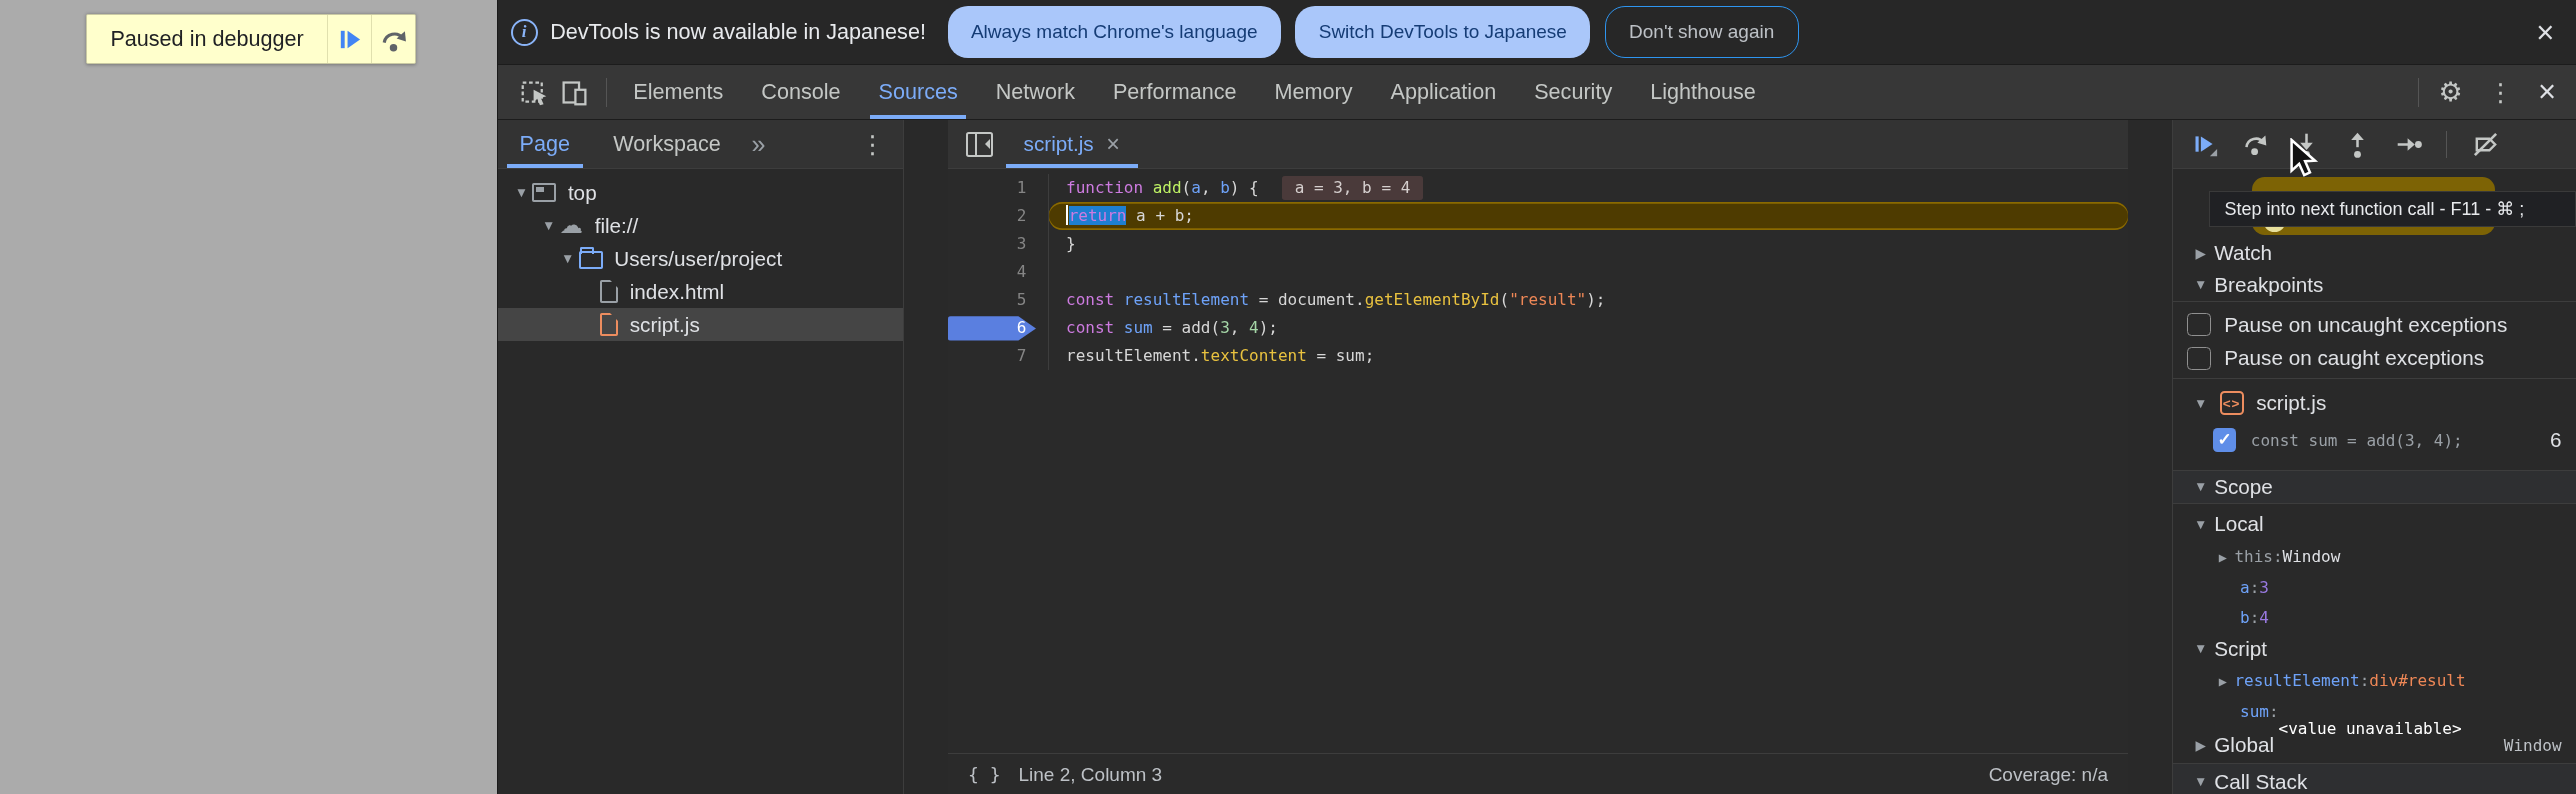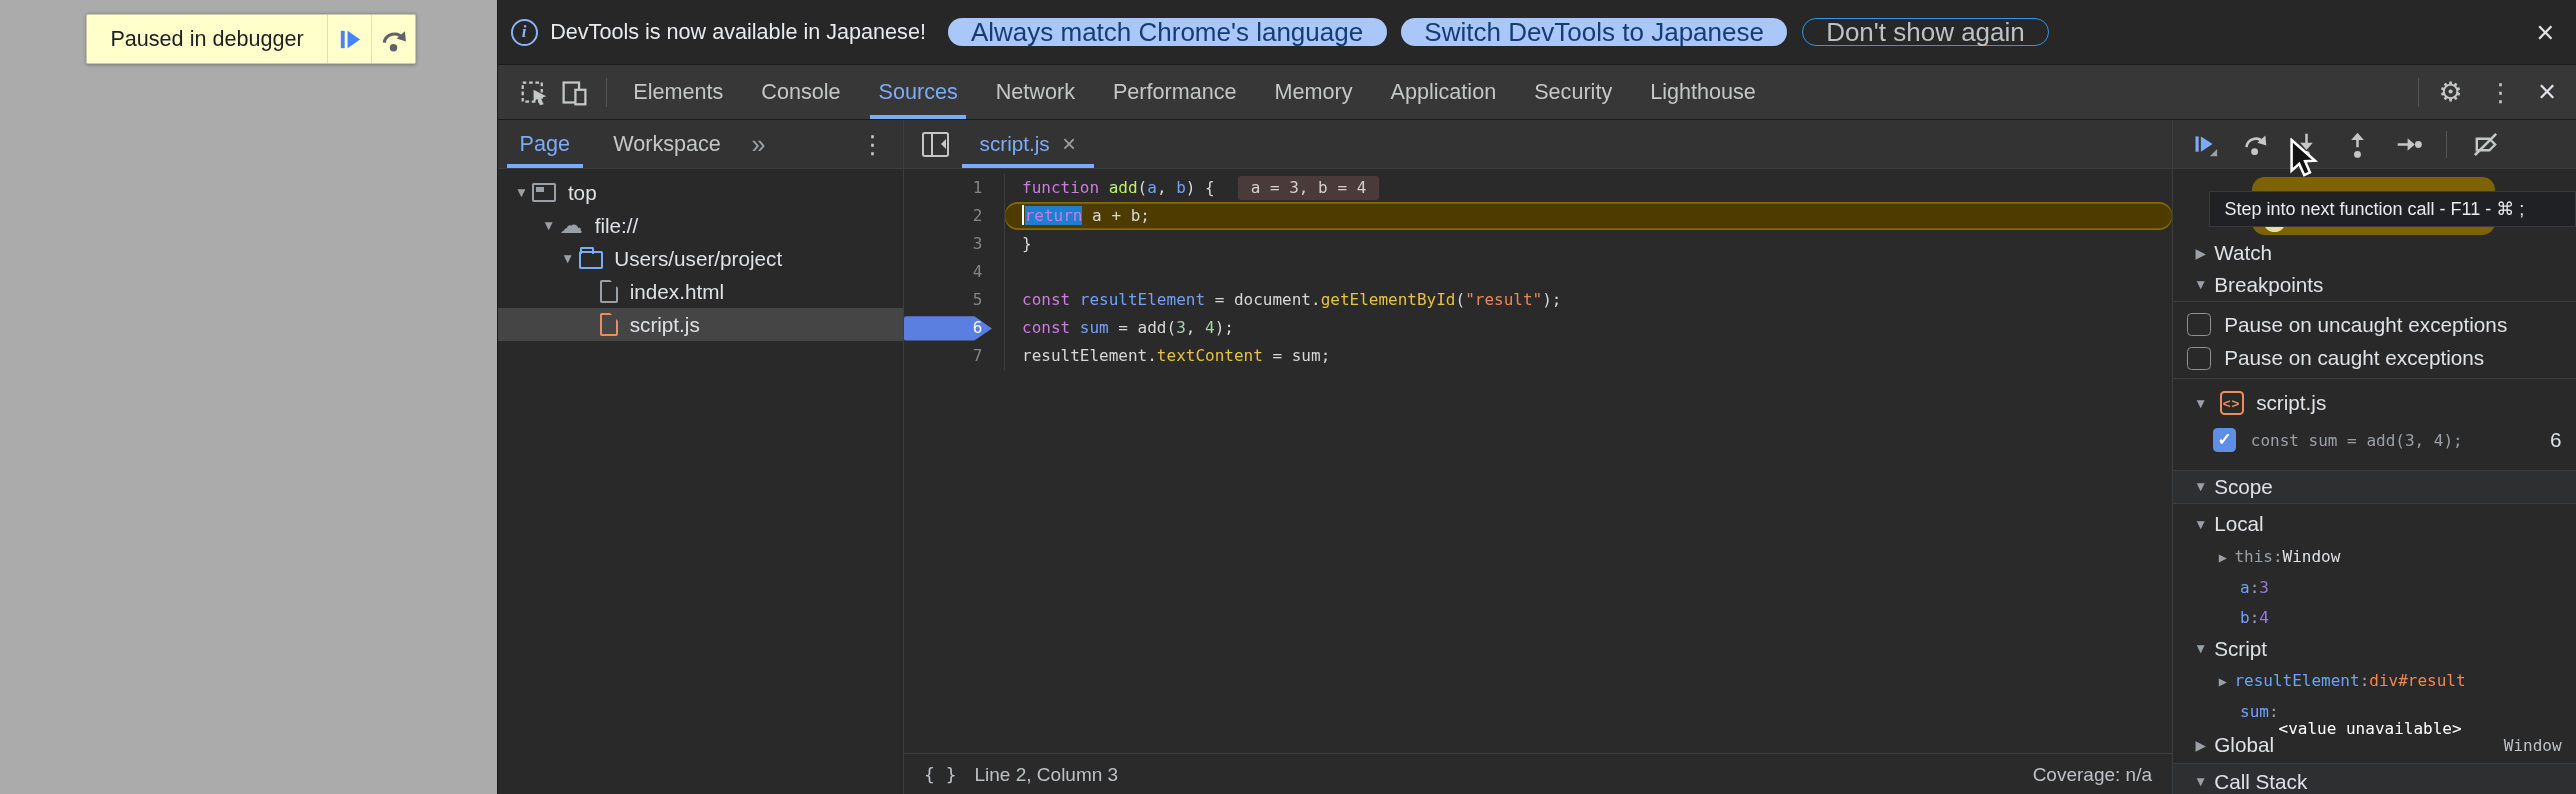--- a/index.html
+++ b/index.html
@@ -13,41 +13,41 @@
   .pb-btn { width:44px; display:flex; align-items:center; justify-content:center; border-left:0.9px solid #e0e0ae; }
 
   
   .devtools { position:absolute; left:497px; top:0; right:0; bottom:0; background:#292929; border-left:0.9px solid #1a1a1a; display:flex; flex-direction:column; }
 
   
   .notif { height:65px; flex:none; background:#272727; display:flex; align-items:center; padding-left:12.6px; border-bottom:0.9px solid #1c1c1c; }
   .info-icon { width:27px; height:27px; flex:none; border:2.7px solid #8ab4f8; border-radius:50%; color:#8ab4f8;
     display:flex; align-items:center; justify-content:center; font-size:17px; font-family:"Liberation Serif",serif; font-style:italic; font-weight:bold; }
   .notif-msg { color:#e8eaed; font-size:21.6px; margin:0 21.6px 0 12.6px; white-space:nowrap; }
-  .pill { height:28px; border-radius:20px; background:#aac7fa; color:#153c75; font-size:26px; display:flex; align-items:center; padding:0 23.4px; margin-right:14.4px; white-space:nowrap; cursor:default; }
+  .pill { height:52px; border-radius:20px; background:#aac7fa; color:#153c75; font-size:19px; display:flex; align-items:center; padding:0 23.4px; margin-right:14.4px; white-space:nowrap; cursor:default; }
   .pill.outline { background:transparent; border:1.8px solid #2e95f0; color:#bdc1c6; }
   .notif-close { margin-left:auto; margin-right:21.6px; color:#dfe1e5; font-size:31px; line-height:1; cursor:default; }
 
   
   .tabbar { height:55px; flex:none; background:#373737; display:flex; align-items:center; border-bottom:0.9px solid #1c1c1c; padding-left:21px; }
   .tb-icon { width:31px; height:31px; display:flex; align-items:center; justify-content:center; margin-right:9px; }
   .tb-sep { width:0.9px; height:29px; background:#555; margin:0 7.2px; flex:none; }
   #main-tabs { display:flex; height:100%; align-items:stretch; }
   .tab { padding:0 19px; font-size:21.6px; color:#c4c7c5; display:flex; align-items:center; position:relative; white-space:nowrap; gap:9px; }
   .tab.active { color:#7cacf8; }
   .tab.active::after { content:""; position:absolute; left:10.8px; right:10.8px; bottom:0; height:3.6px; background:#7cacf8; }
   .tabbar-right { margin-left:auto; display:flex; align-items:center; height:100%; }
   .glyph-btn { color:#c4c7c5; font-size:27px; padding:0 12.6px; display:flex; align-items:center; }
   .glyph-btn.gear::before { content:"⚙"; }
   .glyph-btn.kebab::before { content:"⋮"; font-size:25px; }
   .glyph-btn.close-x { color:#dfe1e5; font-size:31px; margin-right:7.2px; }
   .glyph-btn.close-x::before { content:"×"; }
 
   
-  .sources { flex:1; display:flex; min-height:0; }
+  .sources { flex:1; display:flex; min-height:0;gap:44px; }
 
   
   .navigator { width:406px; flex:none; border-right:0.9px solid #3d3d3d; background:#292929; display:flex; flex-direction:column; }
   .nav-header { height:49px; flex:none; background:#333333; border-bottom:0.9px solid #3d3d3d; display:flex; align-items:center; }
   .nav-tab { padding:0 21.6px; font-size:21.6px; color:#c4c7c5; height:100%; display:flex; align-items:center; position:relative; }
   .nav-tab.active { color:#7cacf8; }
   .nav-tab.active::after { content:""; position:absolute; left:9px; right:9px; bottom:0; height:3.6px; background:#7cacf8; }
   .more-tabs { color:#9aa0a6; font-size:25px; padding:0 9px; }
   .nav-kebab { margin-left:auto; margin-right:18px; color:#c4c7c5; font-size:25px; }
   .nav-kebab::before { content:"⋮"; }

